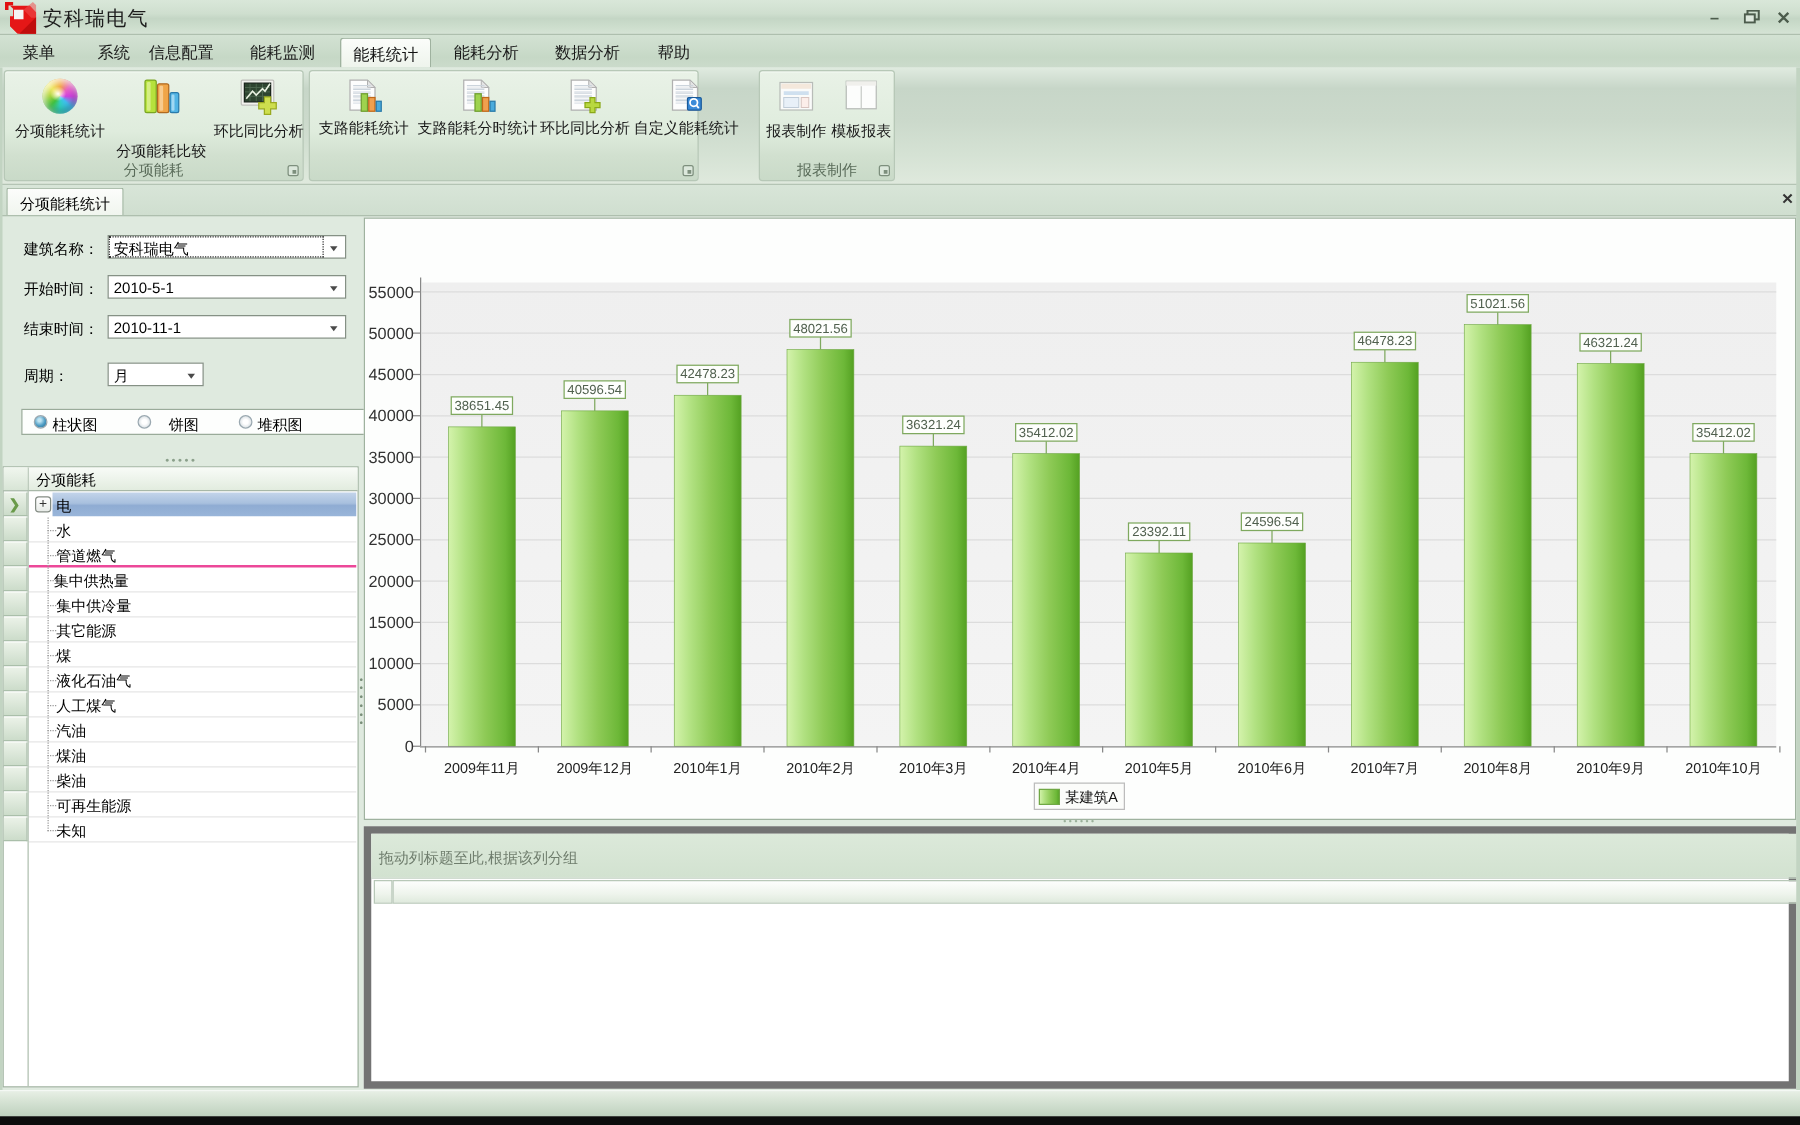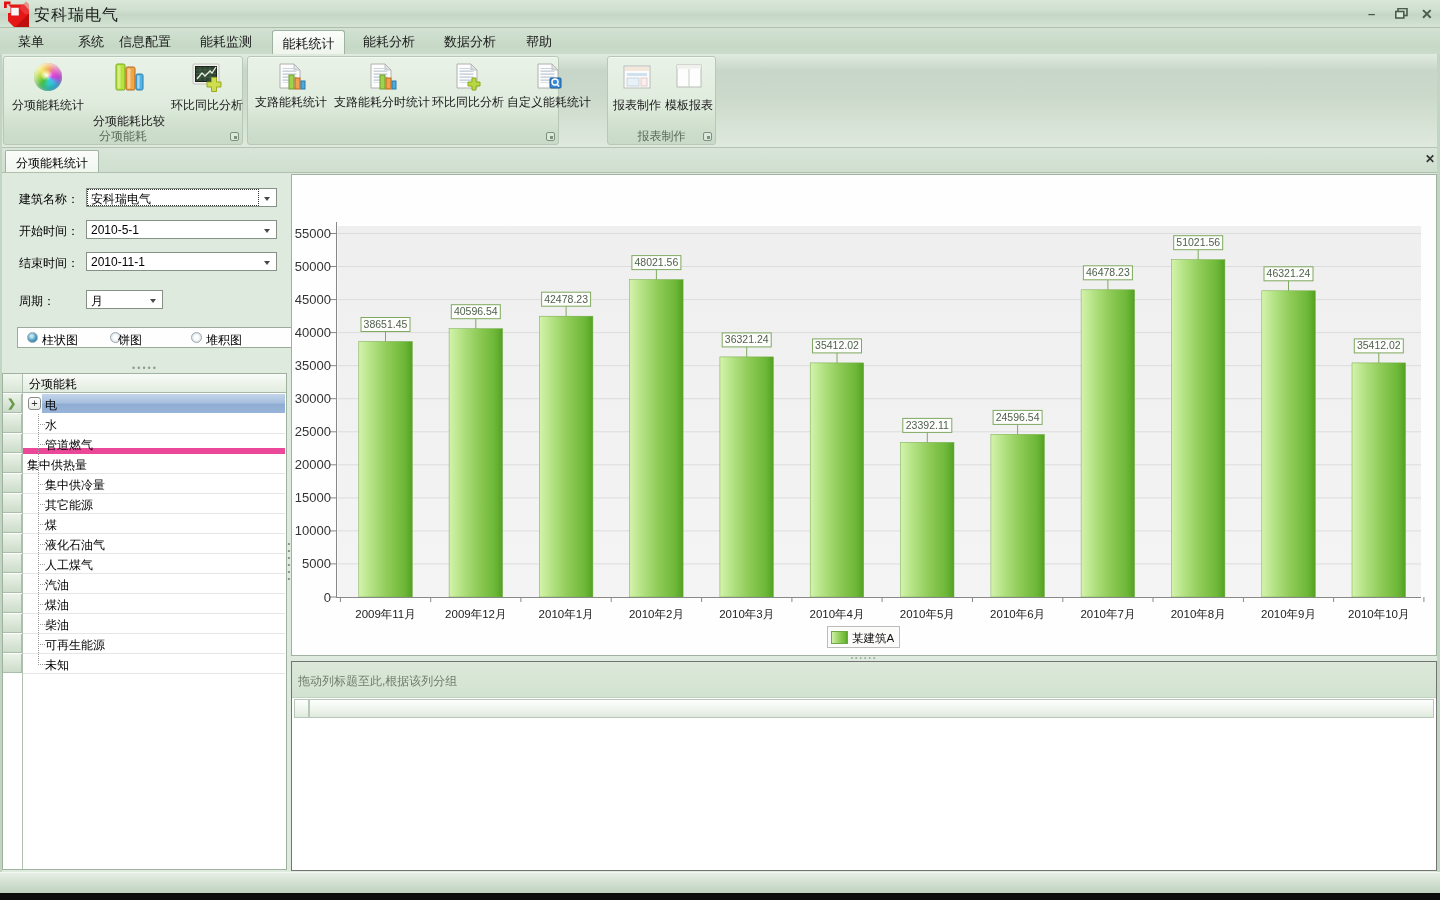--- a/index.html
+++ b/index.html
@@ -65,21 +65,21 @@
 .treeh{position:absolute;left:15px;top:10px;width:7px;border-top:1px dotted #9a9a9a}
 #treev{position:absolute;left:35px;top:40px;height:251px;border-left:1px dotted #9a9a9a}
 .curarrow{position:absolute;left:4px;top:23px;color:#6a9a4a;font-size:11px;font-weight:bold}
 
 #chartpanel{position:absolute;left:291px;top:174px;width:1146px;height:482px;background:#fdfefd;border:1px solid #9fb29f}
 #ctitle{position:absolute;left:0;top:9px;width:100%;text-align:center;font-size:25px;color:#2e2e2e}
 
 #vsplit{position:absolute;left:287px;top:540px;width:4px;height:60px;color:#7a907a;font-size:8px;line-height:7px;text-align:center}
 
 #hsplit2{position:absolute;left:291px;top:657px;width:1146px;height:4px;text-align:center;color:#9ab09a;font-size:7px;line-height:2px;letter-spacing:2px}
-#botpanel{position:absolute;left:291px;top:661px;width:1146px;height:210px;border:1px solid #737373;background:#fff}
+#botpanel{position:absolute;left:291px;top:661px;width:1146px;height:210px;border:6px solid #737373;background:#fff}
 #botgroup{position:absolute;left:0;top:0;width:1144px;height:36px;background:linear-gradient(#dce9da,#d2e2d0);border-bottom:1px solid #c2d2c2}
 #botgroup .gtxt{position:absolute;left:6px;top:11px;font-size:12px;color:#6f7d6d}
 .bhcell{position:absolute;top:37px;height:19px;background:linear-gradient(#fdfefd 0%,#eef4ec 60%,#dfeadd 100%);border:1px solid #b8c8b8}
 
 #statusbar{position:absolute;left:0;top:872px;width:1440px;height:21px;
 background:linear-gradient(#e7efe5 0%,#d6e3d4 40%,#bed1be 100%);border-top:1px solid #f4f8f4}
 #blackbar{position:absolute;left:0;top:893px;width:1440px;height:7px;background:#0c0c0c}
 
 #ledge{position:absolute;left:0;top:54px;width:2px;height:818px;background:#c2d4c2}
 #redge{position:absolute;right:0;top:54px;width:3px;height:818px;background:#c2d4c2}
@@ -319,47 +319,47 @@
     </div>
  <div class="flabel" style="top:120px">周期：</div>
  <div class="combo" style="top:117px;width:77px">
       <span class="ctext">月</span>
       <span class="carrow"></span>
     </div>
  <div id="radiobox">
   <div class="radio sel" style="left:9px"></div>
       <div class="rlab" style="left:24px">柱状图</div>
   <div class="radio" style="left:92px"></div>
-      <div class="rlab" style="left:100px">饼图</div>
+      <div class="rlab" style="left:117px">饼图</div>
   <div class="radio" style="left:173px"></div>
       <div class="rlab" style="left:188px">堆积图</div>
  </div>
 </div>
 <div id="hsplit1">•••••</div>
 <div id="lgrid">
  <div id="lghead">
       <div class="htxt">分项能耗</div>
     </div>
  <div id="gridrows">
 <div class="grow" style="top:0px">
 <div class="selblue"></div>
 <div class="plusbox">+</div>
 <div class="rowtxt" style="left:22px">电</div>
 </div>
 <div class="grow" style="top:20px;border-bottom:1px solid #e6e6e6">
 <div class="treeh"></div>
 <div class="rowtxt" style="left:22px">水</div>
 </div>
-<div class="grow" style="top:40px;border-bottom:6px solid #ec4899">
+<div class="grow" style="top:40px;border-bottom:2px solid #ec4899">
 <div class="treeh"></div>
 <div class="rowtxt" style="left:22px">管道燃气</div>
 </div>
 <div class="grow" style="top:60px;border-bottom:1px solid #e6e6e6">
 <div class="treeh"></div>
-<div class="rowtxt" style="left:4px">集中供热量</div>
+<div class="rowtxt" style="left:20px">集中供热量</div>
 </div>
 <div class="grow" style="top:80px;border-bottom:1px solid #e6e6e6">
 <div class="treeh"></div>
 <div class="rowtxt" style="left:22px">集中供冷量</div>
 </div>
 <div class="grow" style="top:100px;border-bottom:1px solid #e6e6e6">
 <div class="treeh"></div>
 <div class="rowtxt" style="left:22px">其它能源</div>
 </div>
 <div class="grow" style="top:120px;border-bottom:1px solid #e6e6e6">

